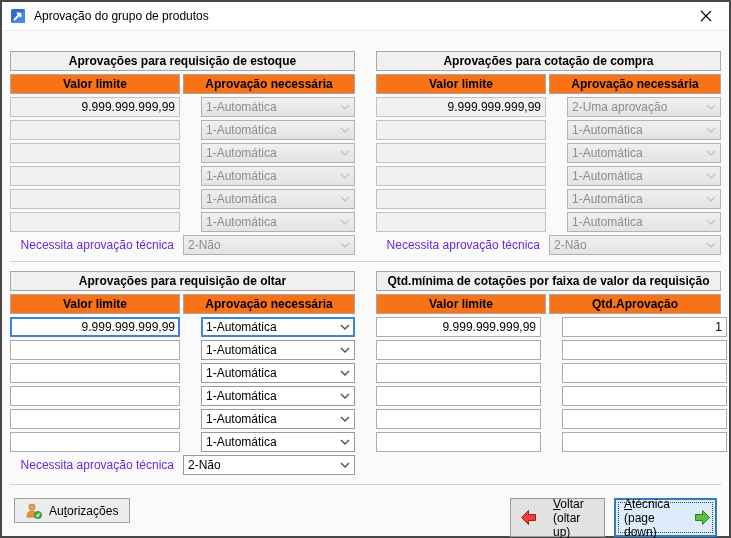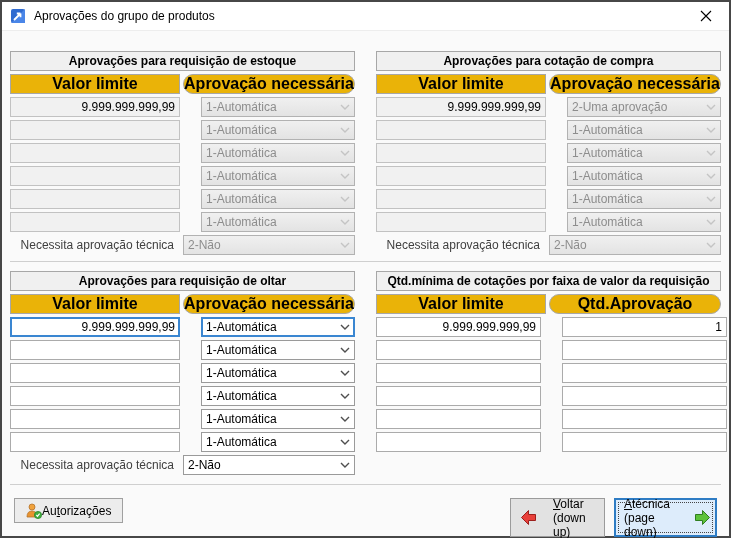--- a/index.html
+++ b/index.html
@@ -12,49 +12,49 @@
   .title-text { font-size:12px; color:#000; }
   .close-btn { margin-left:auto; width:46px; height:28px; display:flex; align-items:center;
                justify-content:center; cursor:default; }
   .content { flex:1; padding:20px 8px 0 8px; display:flex; flex-direction:column; }
   .panels-row { display:flex; justify-content:space-between; }
   .panel { width:345px; }
   .panel-header { height:20px; box-sizing:border-box; background:#f0f0f0; border:1px solid #a7a7a7;
                   text-align:center; font-weight:bold; font-size:12px; line-height:18px;
                   margin-bottom:3px; color:#000; }
   .cols { display:flex; gap:3px; margin-bottom:3px; }
-  .col-h { height:20px; box-sizing:border-box; background:#eab308; border:1px solid #a7a7a7;
-           text-align:center; font-weight:bold; font-size:16px; line-height:18px; color:#000; }
+  .col-h { height:20px; box-sizing:border-box; background:#f97316; border:1px solid #a7a7a7;
+           text-align:center; font-weight:bold; font-size:12px; line-height:18px; color:#000; }
   .col-h.c1 { width:170px; }
-  .col-h.c2 { flex:1;border-radius:10px; }
+  .col-h.c2 { flex:1; }
   .prow { display:flex; gap:21px; margin-bottom:3px; }
   .tfield { width:170px; height:20px; box-sizing:border-box; border:1px solid #c2c2c2;
             background:#f1f1f1; font-family:"Liberation Sans",sans-serif; font-size:12px;
             text-align:right; padding:0 4px; color:#000; outline:none; }
   .tfield.c2 { width:auto; flex:1; }
   .combo { flex:1; height:20px; box-sizing:border-box; border:1px solid #b2b2b2;
            background:linear-gradient(#f0f0f0,#e3e3e3); display:flex; align-items:center;
            padding:0 4px 0 4px; font-size:12px; color:#8d8d8d; cursor:default; }
   .combo .ctext { flex:1; white-space:nowrap; overflow:hidden; }
   .chev { display:flex; }
   .chev svg { stroke:#c4c4c4; }
   .panel.on .tfield { background:#fff; border-color:#ababab; }
   .panel.on .combo { background:#fff; border-color:#9a9a9a; color:#000; }
   .panel.on .chev svg { stroke:#4f4f4f; }
   .prow.focused .tfield { border:2px solid #3a86d1; padding:0 3px; }
   .prow.focused .combo { border:2px solid #3a86d1; padding:0 3px; }
   .tech { display:flex; gap:3px; }
   .tech-label { width:170px; box-sizing:border-box; text-align:right; font-size:12px;
-                line-height:20px; padding-right:6px; color:#404040; }
+                line-height:20px; padding-right:6px; color:#6d28d9; }
   .divider { border-top:1px solid #cfcfcf; }
   .div1 { margin:6px 0 9px 0; }
   .div2 { margin-top:9px; }
   .footer { display:flex; align-items:flex-start; padding:13px 4px 0 4px; }
   .btn { box-sizing:border-box; font-size:12px; color:#000; cursor:default; }
-  .btn-aut { height:25px; padding:0 11px; display:flex; align-items:center; 
+  .btn-aut { height:25px; padding:0 11px; display:flex; align-items:center; gap:7px;
              background:#ececec; border:1px solid #a0a0a0; }
   .btn-voltar { margin-left:auto; width:95px; height:39px; background:#e2e2e2;
                 border:1px solid #9b9b9b; display:flex; align-items:center; gap:16px;
                 padding:0 4px 0 9px; }
   .btn-avancar { margin-left:9px; width:103px; height:39px; background:#ddecfb;
                  border:2px solid #2e7cc4; outline:1px dotted #444; outline-offset:-5px;
                  display:flex; align-items:center; gap:5px; padding:0 4px 0 8px; }
   .btn-lines { display:flex; flex-direction:column; line-height:14px; text-align:left; }
   .acc { text-decoration:underline; }
   .arrow { display:flex; flex:0 0 auto; }
@@ -65,21 +65,21 @@
 <div class="window">
 
   <div class="titlebar">
     <span class="title-icon">
       <svg width="16" height="16" viewBox="0 0 16 16">
         <rect x="1" y="1" width="14" height="14" rx="2" fill="#2f6bd0"></rect>
         <path d="M1 15 L15 1 L15 15 Z" fill="#4a86e8"></path>
         <path d="M4 12 L10.5 5.5 M10.5 5.5 H6.8 M10.5 5.5 V9.2" stroke="#ffffff" stroke-width="1.8" fill="none"></path>
       </svg>
     </span>
-    <span class="title-text">Aprovações do grupo de produtos</span>
+    <span class="title-text">Aprovação do grupo de produtos</span>
     <span class="close-btn">
       <span style="display:flex">
         <svg width="12" height="12" viewBox="0 0 12 12">
             <path d="M1 1 L11 11 M11 1 L1 11" stroke="#000" stroke-width="1.1" fill="none"></path>
           </svg>
       </span>
     </span>
   </div>
 
   <div class="content">
@@ -395,21 +395,21 @@
       </div>
 
       <div class="btn btn-voltar">
         <span class="arrow">
           <svg width="17" height="17" viewBox="0 0 17 17">
             <path d="M1.5 8.5 L8.5 1.5 V5.5 H15.5 V11.5 H8.5 V15.5 Z" fill="#e8403a" stroke="#9c1f1c" stroke-width="1"></path>
           </svg>
         </span>
         <span class="btn-lines">
           <span><span class="acc">V</span><span>oltar</span></span>
-          <span>(down up)</span>
+          <span>(oltar up)</span>
         </span>
       </div>
 
       <div class="btn btn-avancar">
         <span class="btn-lines">
           <span><span class="acc">A</span><span>técnica</span></span>
           <span>(page down)</span>
         </span>
         <span class="arrow">
           <svg width="17" height="17" viewBox="0 0 17 17">

